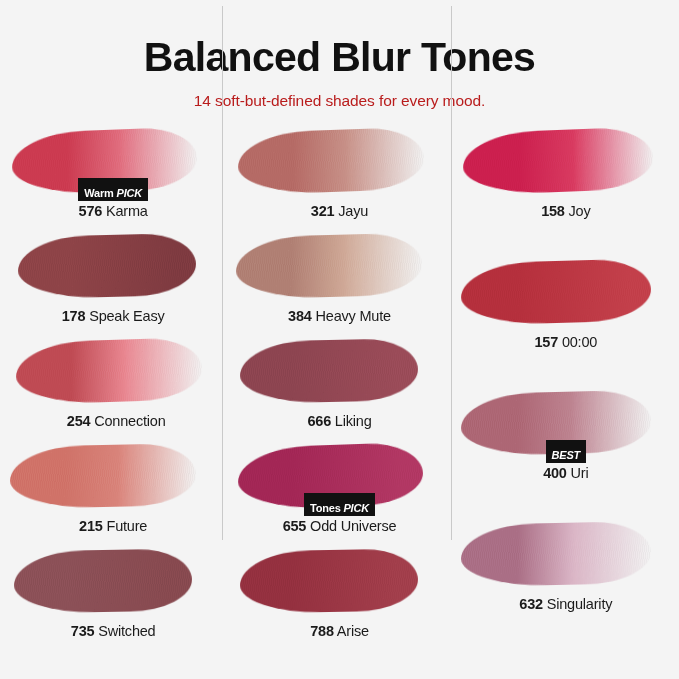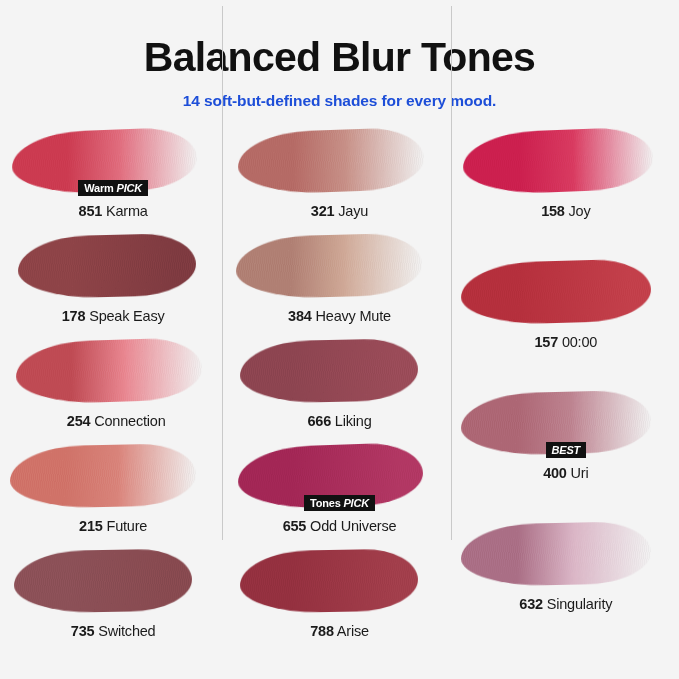--- a/index.html
+++ b/index.html
@@ -18,22 +18,22 @@
   .title {
     font-size:41px;
     font-weight:700;
     letter-spacing:-0.7px;
     color:#111;
     line-height:1.05;
   }
   .subtitle {
     margin-top:13px;
     font-size:15.5px;
-    font-weight:700;
-    color:#1d4ed8;
+    font-weight:400;
+    color:#b91c1c;
     letter-spacing:-0.1px;
   }
 
   
   .grid {
     position:absolute;
     top:130px; left:0;
     width:679px; height:549px;
     display:flex;
   }
@@ -83,21 +83,21 @@
   .caption .num { font-weight:700; }
   .caption .nm  { font-weight:400; }
 
   .badgewrap { text-align:center; height:15px; margin-top:-14px; margin-bottom:2px; position:relative; z-index:3; }
   .badge {
     display:inline-block;
     background:#111;
     color:#fff;
     font-size:11px;
     line-height:14px;
-    padding:1px 6px 1px 6px;
+    padding:8px 6px 1px 6px;
     letter-spacing:-0.2px;
     white-space:nowrap;
   }
   .badge .b1 { font-weight:700; font-style:normal; }
   .badge .b2 { font-weight:700; font-style:italic; }
   .badge.solo .b1 { font-style:italic; }
 </style>
 </head>
 <body>
 
@@ -109,21 +109,21 @@
   </div>
 
   <div class="divider" id="div1"></div>
   <div class="divider" id="div2"></div>
 
   <div class="grid" id="grid">
       <div class="col">
         <div class="shade" style="position: absolute; top: 0px; left: 0px; right: 0px;">
           <div class="swatch" style="width: 185px; margin-left: 12px; transform: rotate(-2.2deg); background: linear-gradient(92deg, rgb(204, 58, 80) 0%, rgb(204, 58, 80) 30%, rgb(224, 108, 125) 58%, transparent 100%);"></div>
           <div class="badgewrap"><span class="badge"><span class="b1">Warm </span><span class="b2">PICK</span></span></div>
-          <div class="caption"><span class="num">851</span><span class="nm"> Karma</span></div>
+          <div class="caption"><span class="num">576</span><span class="nm"> Karma</span></div>
         </div>
         <div class="shade" style="position: absolute; top: 105px; left: 0px; right: 0px;">
           <div class="swatch" style="width: 178px; margin-left: 18px; transform: rotate(-1.4deg); background: linear-gradient(92deg, rgb(142, 67, 71) 0%, rgb(142, 67, 71) 30%, rgb(126, 58, 64) 88%, rgb(126, 58, 64) 100%);"></div>
           <div class="badgewrap"></div>
           <div class="caption"><span class="num">178</span><span class="nm"> Speak Easy</span></div>
         </div>
         <div class="shade" style="position: absolute; top: 210px; left: 0px; right: 0px; padding-left: 6px;">
           <div class="swatch" style="width: 186px; margin-left: 10px; transform: rotate(-1.8deg); background: linear-gradient(92deg, rgb(191, 74, 83) 0%, rgb(191, 74, 83) 30%, rgb(232, 133, 143) 58%, transparent 100%);"></div>
           <div class="badgewrap"></div>
           <div class="caption"><span class="num">254</span><span class="nm"> Connection</span></div>

